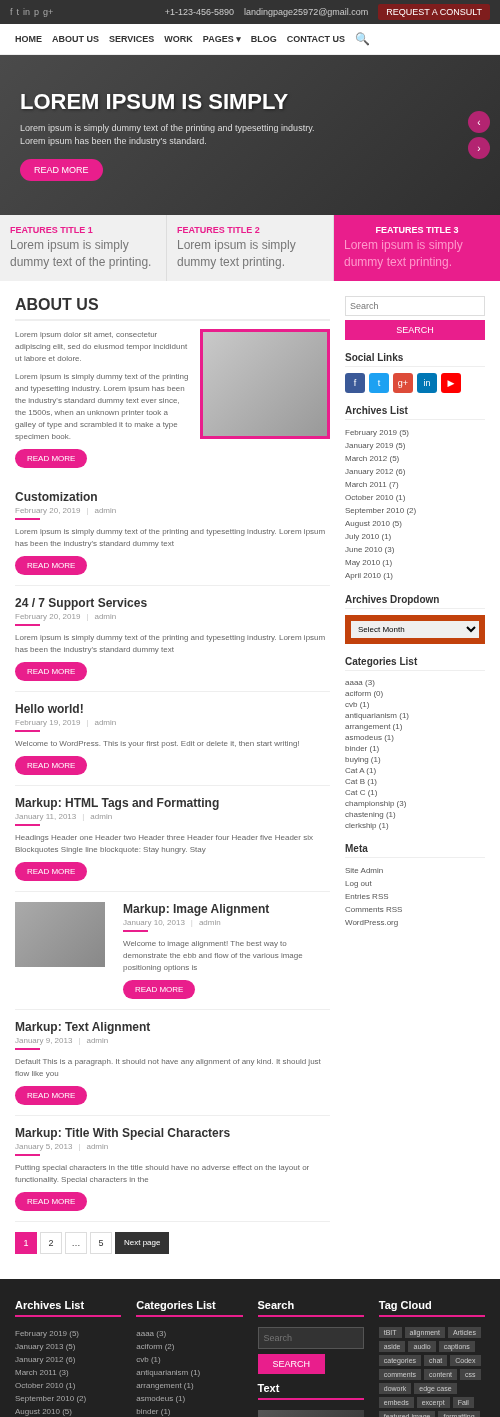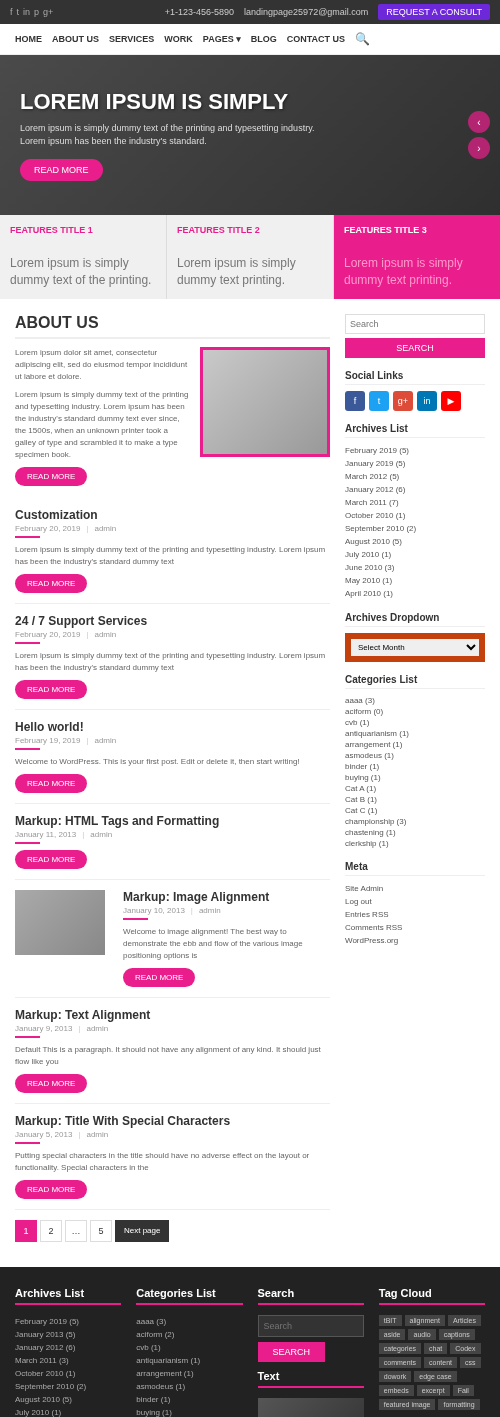--- a/index.html
+++ b/index.html
@@ -5,21 +5,21 @@
     * { box-sizing: border-box; margin: 0; padding: 0; }
     body { font-family: Arial, sans-serif; font-size: 12px; color: #333; width: 500px; background: #fff; }
 
     
     .top-bar { background: #333; color: #ccc; font-size: 9px; padding: 4px 10px; display: flex; justify-content: space-between; align-items: center; }
     .top-bar-left { display: flex; gap: 6px; align-items: center; }
     .top-bar-social { display: flex; gap: 4px; }
     .top-bar-social span { color: #aaa; cursor: pointer; font-size: 9px; }
     .top-bar-contact { display: flex; gap: 10px; align-items: center; }
     .top-bar-contact span { color: #ccc; }
-    .consult-btn { background: #6d28d9; color: #fff; border: none; padding: 3px 8px; font-size: 9px; cursor: pointer; border-radius: 2px; }
+    .consult-btn { background: #7f1d1d; color: #fff; border: none; padding: 3px 8px; font-size: 9px; cursor: pointer; border-radius: 2px; }
 
     
     .header { display: flex; align-items: center; justify-content: space-between; padding: 8px 15px; border-bottom: 1px solid #eee; }
     .logo { display: flex; align-items: center; gap: 6px; }
     .logo-icon { width: 28px; height: 28px; background: #e91e8c; display: flex; align-items: center; justify-content: center; color: white; font-size: 10px; font-weight: bold; border: 2px solid #e91e8c; }
     .logo-text { font-size: 13px; font-weight: bold; color: #333; letter-spacing: 1px; }
     .nav { display: flex; gap: 10px; align-items: center; text-align: center; }
     .nav a { font-size: 9px; color: #333; text-decoration: none; font-weight: bold; }
     .search-icon-nav { font-size: 12px; cursor: pointer; }
 
@@ -30,23 +30,23 @@
     .hero-title { color: #fff; font-size: 22px; font-weight: bold; text-shadow: 1px 1px 3px rgba(0,0,0,0.5); line-height: 1.2; }
     .hero-subtitle { color: #ddd; font-size: 9px; margin-top: 6px; line-height: 1.5; }
     .hero-btn { background: #e91e8c; color: #fff; border: none; padding: 6px 14px; font-size: 9px; cursor: pointer; margin-top: 10px; border-radius: 20px; }
     .hero-nav-btn { position: absolute; right: 10px; z-index: 2; display: flex; flex-direction: column; gap: 4px; }
     .hero-nav-circle { width: 22px; height: 22px; background: rgba(233,30,140,0.7); border-radius: 50%; display: flex; align-items: center; justify-content: center; color: white; font-size: 10px; cursor: pointer; }
 
     
     .features-bar { display: flex; background: #f0f0f0; }
     .feature-item { flex: 1; padding: 10px; border-right: 1px solid #ddd; }
     .feature-item:last-child { border-right: none; background: #e91e8c; }
-    .feature-item:last-child .feature-title { color: #fff; }
+    .feature-item:last-child .feature-title { color: #fff; text-align: center; }
     .feature-item:last-child .feature-desc { color: #f9c; }
-    .feature-title { font-size: 9px; font-weight: bold; color: #e91e8c; text-transform: uppercase; margin-bottom: 20px; }
+    .feature-title { font-size: 9px; font-weight: bold; color: #e91e8c; text-transform: uppercase; margin-bottom: 2px; }
     .feature-desc { font-size: 12px; color: #777; line-height: 1.4; }
 
     
     .main-content { display: flex; gap: 15px; padding: 15px; }
     .content-left { flex: 1; min-width: 0; }
     .sidebar { width: 140px; flex-shrink: 0; }
 
     
     .section-title { font-size: 16px; font-weight: bold; color: #333; margin-bottom: 8px; border-bottom: 2px solid #eee; padding-bottom: 5px; }
     .about-flex { display: flex; gap: 10px; margin-bottom: 10px; }
@@ -225,20 +225,21 @@
     </div>
 
     <div class="blog-post">
       <div class="post-title">Markup: HTML Tags and Formatting</div>
       <div class="post-meta">
         <span>January 11, 2013</span>
         <span class="post-meta-divider">|</span>
         <span>admin</span>
       </div>
       <div class="orange-line"></div>
+      <p class="post-excerpt">Headings Header one Header two Header three Header four Header five Header six Blockquotes Single line blockquote: Stay hungry. Stay</p>
       <button class="read-more-btn">READ MORE</button>
     </div>
 
     <div class="blog-post">
       <div class="image-post">
         <div class="image-post-img"></div>
         <div class="image-post-content">
           <div class="post-title">Markup: Image Alignment</div>
           <div class="post-meta">
             <span>January 10, 2013</span>

